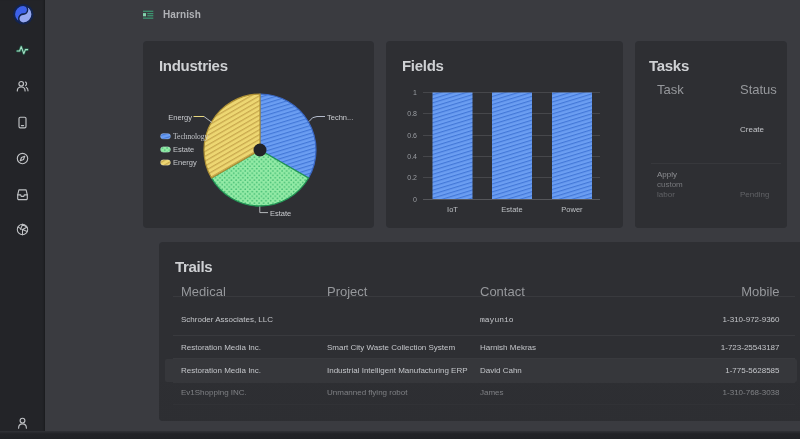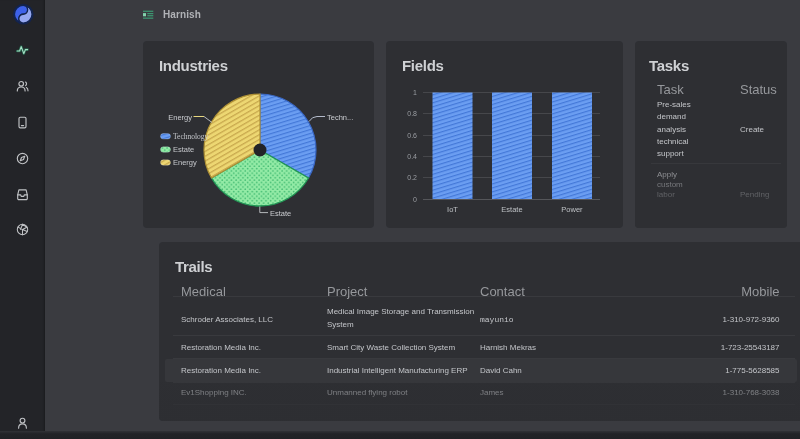--- a/index.html
+++ b/index.html
@@ -143,38 +143,36 @@
       <text x="126" y="171">Estate</text>
       <text x="186" y="171">Power</text>
     </g>
   </svg>
 </div>
 
 <div class="card" id="c3" style="left:635px; top:41px; width:152px; height:187px;">
   <div class="ctitle" style="left:14px;">Tasks</div>
   <div class="th" style="left:22px; top:41px;">Task</div>
   <div class="th" style="left:105px; top:41px;">Status</div>
-  <div class="td" style="left:22px; top:58px; width:44px; line-height:12.3px;">Pre-sales demand analysis technical support</div>
   <div class="td" style="left:105px; top:84px;">Create</div>
   <div class="divl" style="left:16px; right:6px; top:121.5px;"></div>
   <div class="td" style="left:22px; top:128.7px; width:40px; line-height:10.1px;">Apply custom labor</div>
   <div class="td" style="left:105px; top:149.2px;">Pending</div>
   <div class="abs" style="left:0; top:116px; width:152px; height:71px; background:linear-gradient(to bottom, rgba(46,47,51,0.1), rgba(46,47,51,0.55) 40%, rgba(46,47,51,0.85) 70%, #2e2f33);"></div>
 </div>
 
 <div class="card" id="c4" style="left:159px; top:242px; width:644px; height:179px;">
   <div class="ctitle">Trails</div>
   <div class="th" style="left:22px; top:42px;">Medical</div>
   <div class="th" style="left:168px; top:42px;">Project</div>
   <div class="th" style="left:321px; top:42px;">Contact</div>
   <div class="th" style="right:23.5px; top:42px;">Mobile</div>
   <div class="divl" style="left:14px; right:8px; top:54px;"></div>
 
   <div class="td" style="left:22px; top:72.5px;">Schroder Associates, LLC</div>
-  <div class="td" style="left:168px; top:64px; width:150px; line-height:12.5px;">Medical Image Storage and Transmission System</div>
   <div class="td" style="left:321px; top:72.5px;font-family:Liberation Mono, monospace;">mayunio</div>
   <div class="td" style="right:23.5px; top:72.5px;">1-310-972-9360</div>
   <div class="divl" style="left:14px; right:8px; top:92.5px;"></div>
 
   <div class="td" style="left:22px; top:100.5px;">Restoration Media Inc.</div>
   <div class="td" style="left:168px; top:100.5px;">Smart City Waste Collection System</div>
   <div class="td" style="left:321px; top:100.5px;">Harnish Mekras</div>
   <div class="td" style="right:23.5px; top:100.5px;">1-723-25543187</div>
   <div class="divl" style="left:14px; right:8px; top:116px;"></div>
 

